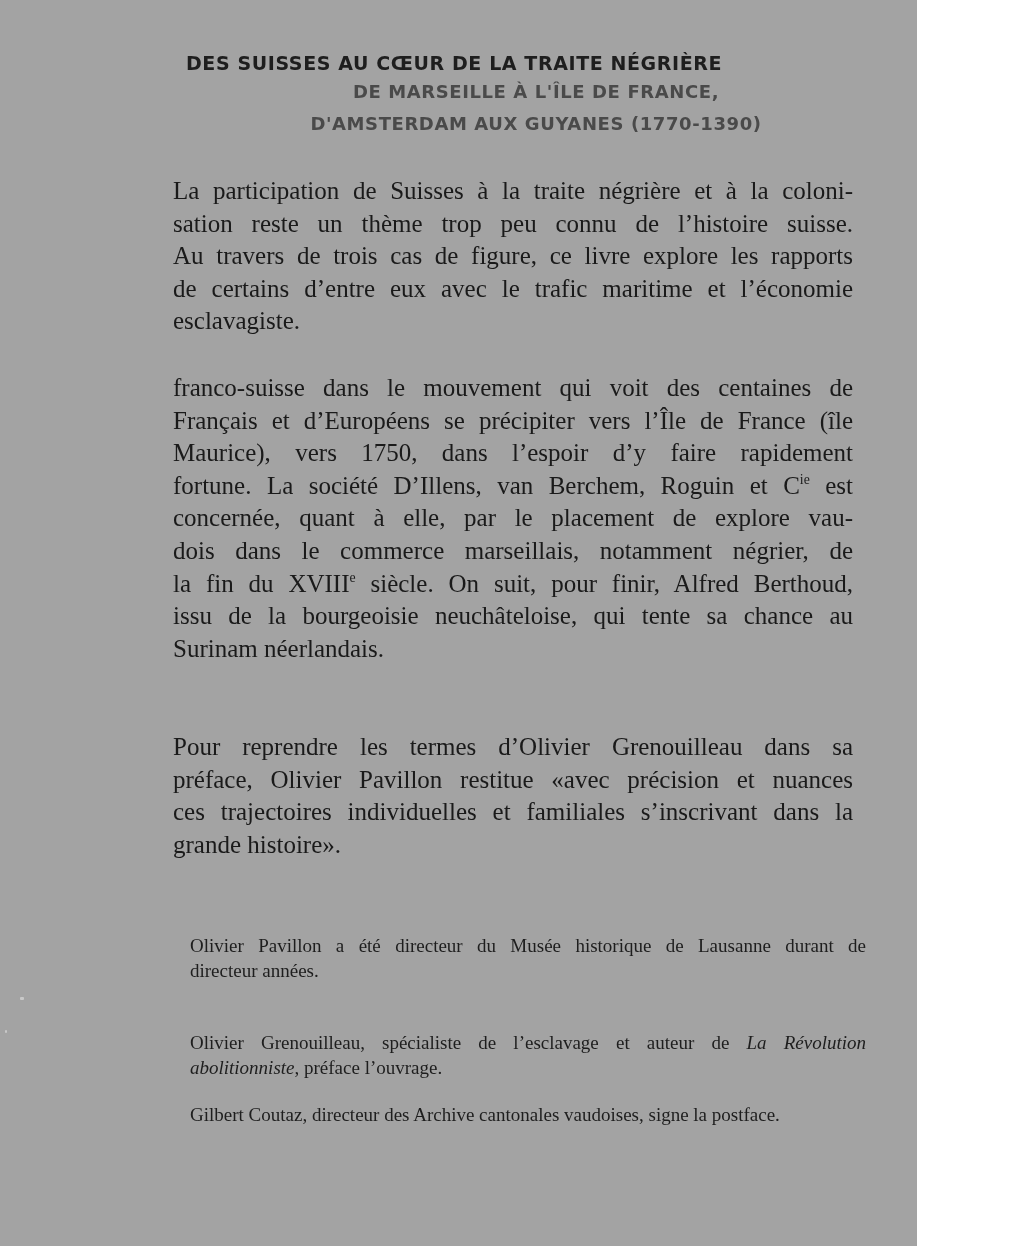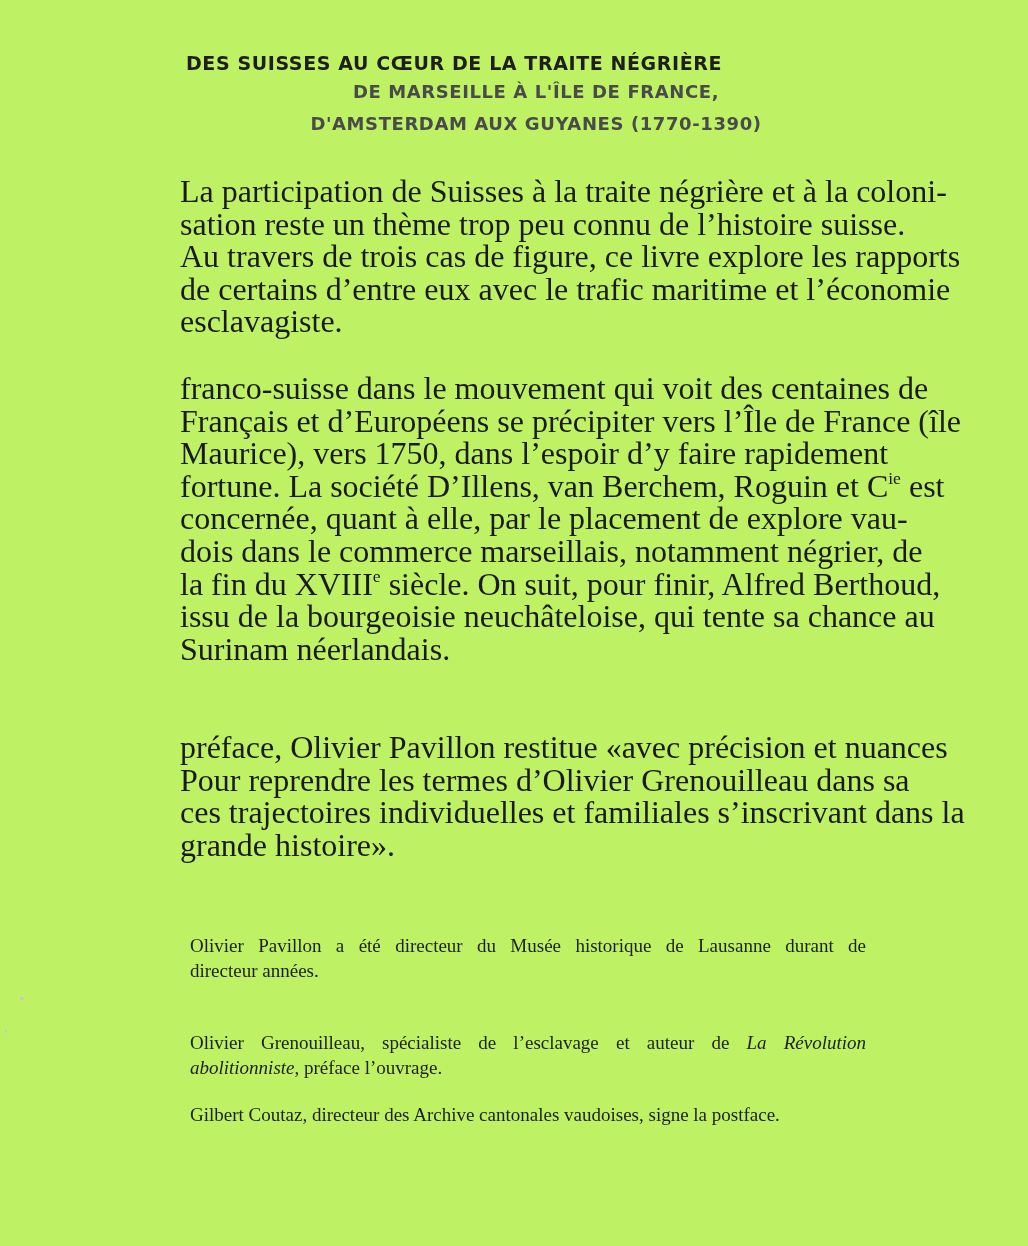--- a/index.html
+++ b/index.html
@@ -10,23 +10,23 @@
     body {
       width: 1028px;
       height: 1246px;
       position: relative;
       overflow: hidden;
       color: #1c1c1c;
     }
     .page {
       position: absolute;
       left: 0; top: 0;
-      width: 1028px;
+      width: 917px;
       height: 1246px;
-      background: #bef264;
+      background: #a3a3a3;
     }
     .title-block {
       position: absolute;
       left: 186px;
       top: 50px;
       width: 700px;
       font-family: "DejaVu Sans", sans-serif;
       font-weight: bold;
       letter-spacing: 0.6px;
     }
@@ -38,24 +38,24 @@
     }
     .title-sub {
       font-size: 18px;
       line-height: 32px;
       color: #4a4a4a;
       white-space: nowrap;
       text-align: center;
     }
     .body-text {
       position: absolute;
-      left: 180px;
+      left: 173px;
       width: 680px;
       font-family: "Liberation Serif", serif;
-      font-size: 32px;
+      font-size: 25px;
       line-height: 32.6px;
       color: #1a1a1a;
       text-align: justify;
       margin: 0;
     }
     .body-text .line {
       display: block;
       text-align: justify;
       text-align-last: justify;
       white-space: nowrap;
@@ -125,22 +125,22 @@
     <span class="line">Maurice), vers 1750, dans l’espoir d’y faire rapidement</span>
     <span class="line"><span>fortune. La société D’Illens, van Berchem, Roguin et C</span><sup>ie</sup><span> est</span></span>
     <span class="line">concernée, quant à elle, par le placement de explore vau-</span>
     <span class="line">dois dans le commerce marseillais, notamment négrier, de</span>
     <span class="line"><span>la fin du XVIII</span><sup>e</sup><span> siècle. On suit, pour finir, Alfred Berthoud,</span></span>
     <span class="line">issu de la bourgeoisie neuchâteloise, qui tente sa chance au</span>
     <span class="line last">Surinam néerlandais.</span>
   </p>
 
   <p class="body-text p3">
+    <span class="line">Pour reprendre les termes d’Olivier Grenouilleau dans sa</span>
     <span class="line">préface, Olivier Pavillon restitue «avec précision et nuances</span>
-    <span class="line">Pour reprendre les termes d’Olivier Grenouilleau dans sa</span>
     <span class="line">ces trajectoires individuelles et familiales s’inscrivant dans la</span>
     <span class="line last">grande histoire».</span>
   </p>
 
   <p class="bio bio1">
     <span class="line">Olivier Pavillon a été directeur du Musée historique de Lausanne durant de</span>
     <span class="line last">directeur années.</span>
   </p>
 
   <p class="bio bio2">

